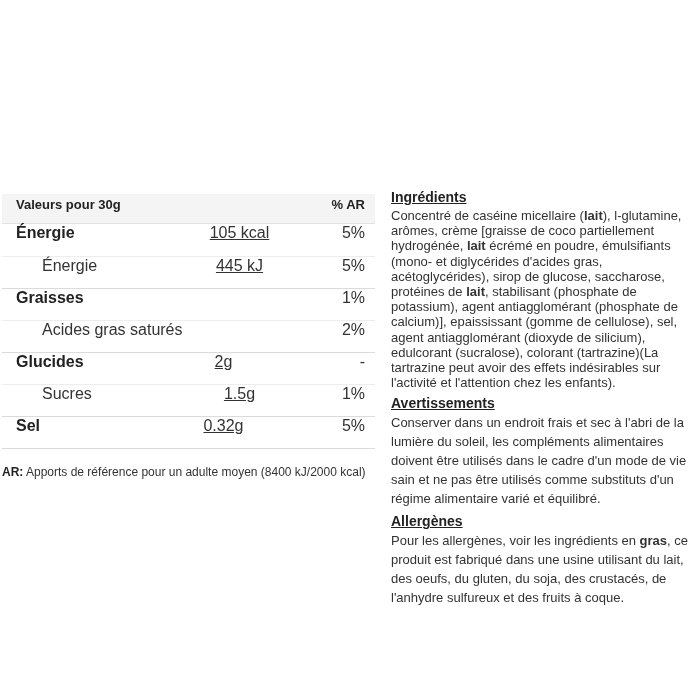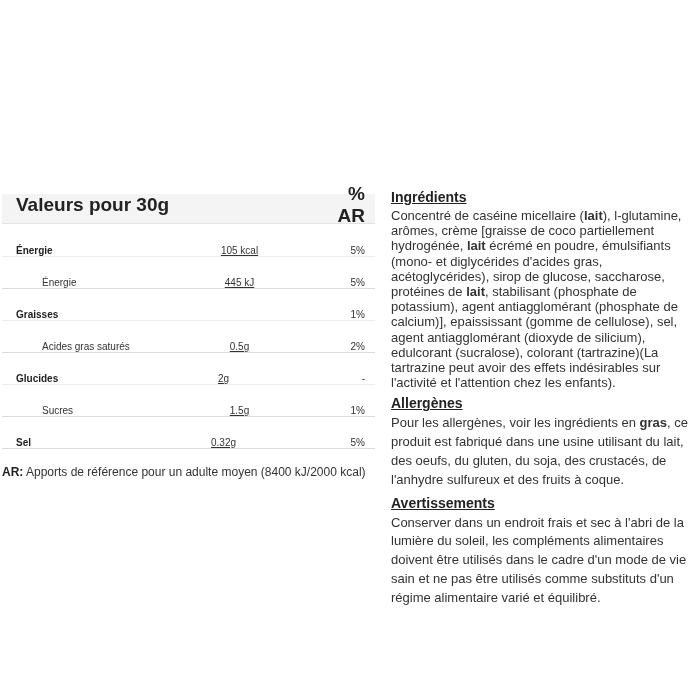--- a/index.html
+++ b/index.html
@@ -21,26 +21,26 @@
   .content{ position:absolute; left:2px; top:190px; display:flex; }
 
   
   .col-left{ width:373px; }
   .nt-table{ margin-top:4px; border-bottom:1px solid var(--border-strong); }
   .nt-header{
     height:30px; background:var(--header-bg);
     display:flex; align-items:center;
     padding:0 10px 8px 14px;
     border-bottom:1px solid var(--border-mid);
-    font-size:19px; font-weight:bold; color:var(--text-primary);
+    font-size:13px; font-weight:bold; color:var(--text-primary);
   }
   .nt-header .nt-label{ flex:1; }
   .nt-row{
-    height:32px; display:flex; align-items:flex-end;
-    padding:0 10px 0 14px; font-size:10px; color:var(--text-body);
+    height:32px; display:flex; align-items:flex-start;
+    padding:0 10px 0 14px; font-size:16px; color:var(--text-body);
   }
   .nt-row.main:not(:first-child){ border-top:1px solid var(--border-strong);gap:16px; }
   .nt-row.sub{ border-top:1px solid var(--border-light); }
   .nt-label{ flex:1; font-weight:bold; color:var(--text-primary); }
   .nt-row.sub .nt-label{ font-weight:normal; color:var(--text-body); padding-left:26px; }
   .nt-value{ width:155px; text-align:center;text-decoration:underline; }
   .nt-ar{ width:48px; text-align:right; }
   .footnote{ margin-top:16px; font-size:12px; color:var(--text-body); }
   .footnote b{ color:var(--text-primary); }
 
@@ -78,21 +78,20 @@
     <span class="nt-label">Énergie</span>
     <span class="nt-value">445 kJ</span>
     <span class="nt-ar">5%</span>
   </div>
             <div class="nt-row main">
     <span class="nt-label">Graisses</span>
     <span class="nt-ar">1%</span>
   </div>
             <div class="nt-row sub">
     <span class="nt-label">Acides gras saturés</span>
-    <span class="nt-value">0.5g</span>
     <span class="nt-ar">2%</span>
   </div>
             <div class="nt-row main">
     <span class="nt-label">Glucides</span>
     <span class="nt-value">2g</span>
     <span class="nt-ar">-</span>
   </div>
             <div class="nt-row sub">
     <span class="nt-label">Sucres</span>
     <span class="nt-value">1.5g</span>
@@ -109,23 +108,23 @@
         <b>AR:</b><span> Apports de référence pour un adulte moyen (8400 kJ/2000 kcal)</span>
       </div>
     </div>
 
     <div class="col-right">
         <div class="info-section">
     <h3 class="info-heading">Ingrédients</h3>
     <p class="info-para tight"><span>Concentré de caséine micellaire (</span><b>lait</b><span>), l-glutamine, arômes, crème [graisse de coco partiellement hydrogénée, </span><b>lait</b><span> écrémé en poudre, émulsifiants (mono- et diglycérides d'acides gras, acétoglycérides), sirop de glucose, saccharose, protéines de </span><b>lait</b><span>, stabilisant (phosphate de potassium), agent antiagglomérant (phosphate de calcium)], epaississant (gomme de cellulose), sel, agent antiagglomérant (dioxyde de silicium), edulcorant (sucralose), colorant (tartrazine)(La tartrazine peut avoir des effets indésirables sur l'activité et l'attention chez les enfants).</span></p>
   </div>
         <div class="info-section">
+    <h3 class="info-heading">Avertissements</h3>
+    <p class="info-para normal"><span>Conserver dans un endroit frais et sec à l'abri de la lumière du soleil, les compléments alimentaires doivent être utilisés dans le cadre d'un mode de vie sain et ne pas être utilisés comme substituts d'un régime alimentaire varié et équilibré.</span></p>
+  </div>
+        <div class="info-section">
     <h3 class="info-heading">Allergènes</h3>
     <p class="info-para normal"><span>Pour les allergènes, voir les ingrédients en </span><b>gras</b><span>, ce produit est fabriqué dans une usine utilisant du lait, des oeufs, du gluten, du soja, des crustacés, de l'anhydre sulfureux et des fruits à coque.</span></p>
-  </div>
-        <div class="info-section">
-    <h3 class="info-heading">Avertissements</h3>
-    <p class="info-para normal"><span>Conserver dans un endroit frais et sec à l'abri de la lumière du soleil, les compléments alimentaires doivent être utilisés dans le cadre d'un mode de vie sain et ne pas être utilisés comme substituts d'un régime alimentaire varié et équilibré.</span></p>
   </div>
       </div>
 
   </div>
 </div>
 
 </body></html>

